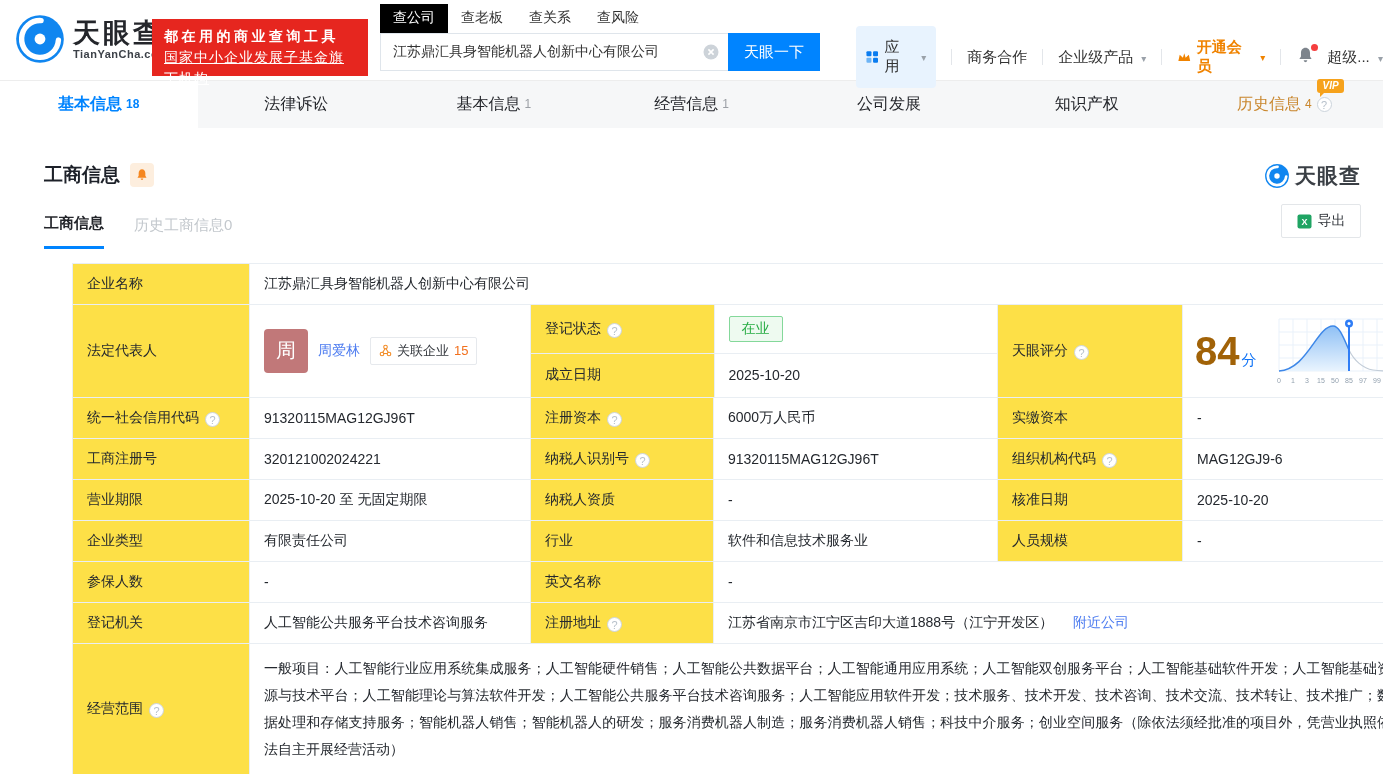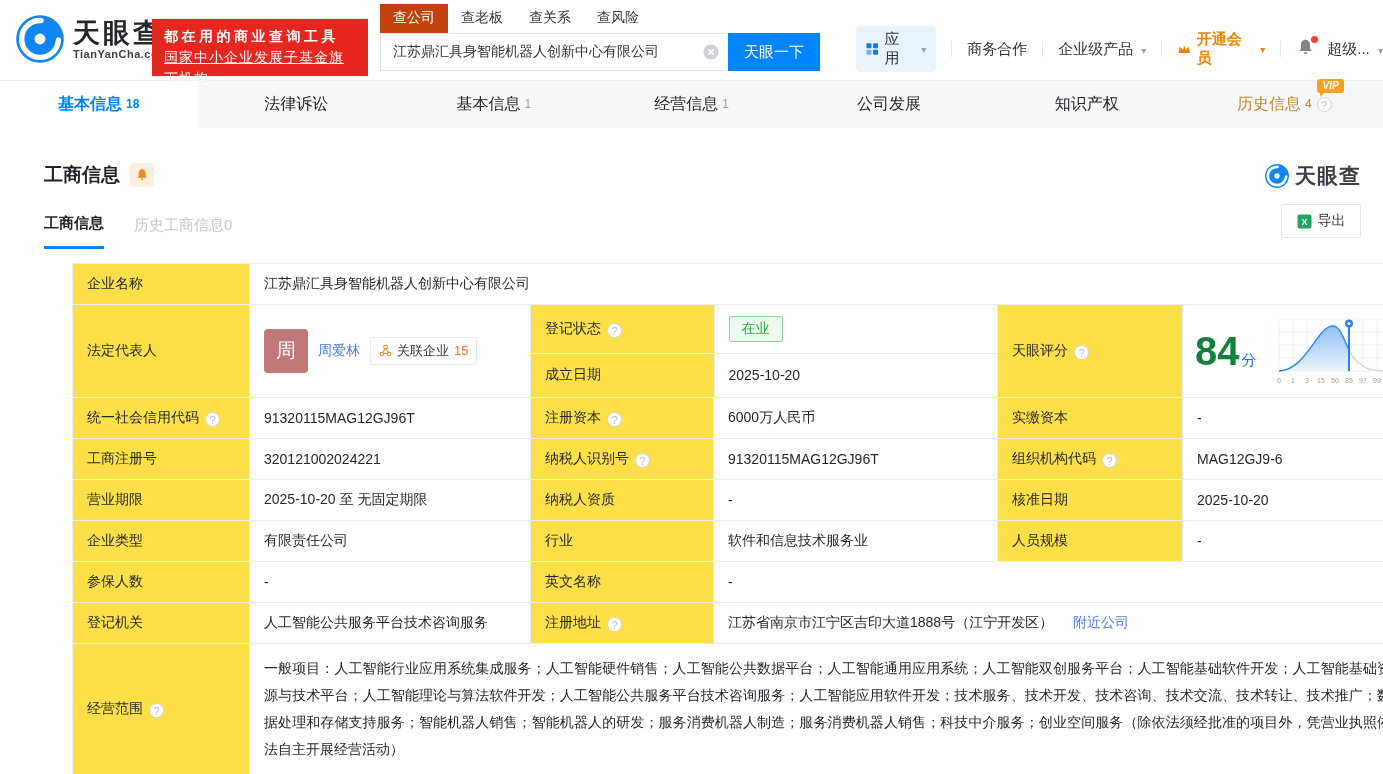--- a/index.html
+++ b/index.html
@@ -15,32 +15,32 @@
   .logo-brand { font-size:27px; font-weight:bold; color:#24262b; letter-spacing:3px; line-height:30px; }
   .logo-domain { font-size:11px; font-weight:bold; color:#3c4148; letter-spacing:.5px; }
   .banner { position:absolute; left:152px; top:12px; width:216px; height:57px; background:#e6261f;
     color:#fff; padding:7px 10px 0 12px;margin-top:7px; }
   .banner .l1 { font-size:14px; font-weight:bold; letter-spacing:3.5px; line-height:21px; }
   .banner .l2 { font-size:14px; letter-spacing:1px; line-height:21px;text-decoration:underline; }
 
   .search { position:absolute; left:380px; top:3px; width:440px; }
   .stabs { display:flex; align-items:flex-end; height:30px; }
   .stab { padding:5px 13px 6px; font-size:14px; color:#333; cursor:pointer; }
-  .stab.active { background:#c2410c; color:#fff; }
+  .stab.active { background:#000000; color:#fff; }
   .sbox { display:flex; height:38px; }
   .sinput-wrap { position:relative; flex:1; }
   .sinput { width:100%; height:38px; border:1px solid #dfe5eb; border-right:none; outline:none;
     padding:0 32px 0 12px; font-size:14px; color:#333; font-family:inherit; }
   .clear-ic { position:absolute; right:9px; top:11px; width:16px; height:16px; cursor:pointer; }
   .sbtn { width:92px; height:38px; background:#0084ff; color:#fff; border:none; font-size:15px;
     cursor:pointer; font-family:inherit; }
 
   .hnav { position:absolute; left:856px; top:26px; display:flex; align-items:center; font-size:15px; color:#333; }
   .apps-pill { display:flex; align-items:center; gap:6px; background:#e8f3fe; border-radius:4px;
-    padding:4px 10px; cursor:pointer; }
+    padding:12px 10px; cursor:pointer; }
   .caret { font-size:10px; color:#9aa1a9; margin-left:4px; }
   .hdiv { width:1px; height:16px; background:#e3e6ea; margin:0 15px; }
   .hitem { cursor:pointer; white-space:nowrap; }
   .vip-link { color:#f08300; font-weight:bold; display:flex; align-items:center; gap:5px; cursor:pointer; }
   .vip-link .caret { color:#f08300; }
   .bell-wrap { position:relative; cursor:pointer; margin-right:12px; }
   .bell-dot { position:absolute; top:-2px; right:-3px; width:7px; height:7px; border-radius:50%; background:#f53f3f; }
 
   
   .tabbar { display:flex; height:48px; background:#f6f7f8; border-top:1px solid #ededed; }
@@ -91,21 +91,21 @@
   .avatar { width:44px; height:44px; border-radius:4px; background:#c17879; color:#fff; font-size:20px;
     display:flex; align-items:center; justify-content:center; flex:none; cursor:pointer; }
   a.blk, .blk { color:#4d7cf0; text-decoration:none; cursor:pointer; }
   .rel-badge { display:inline-flex; align-items:center; gap:5px; border:1px solid #e6e9ed; border-radius:2px;
     background:#fff; padding:4px 8px; font-size:13px; color:#33373d; cursor:pointer; white-space:nowrap; }
   .rel-badge b { color:#f2701d; font-weight:normal; }
   .status-badge { display:inline-block; padding:3px 12px; background:#eefaf0; border:1px solid #84d89a;
     color:#29ad45; border-radius:2px; font-size:14px; }
   .score-cell { padding:4px 8px 4px 12px !important; }
   .score-wrap { display:flex; align-items:center; justify-content:space-between; }
-  .score-big { font-size:40px; font-weight:bold; color:#15803d; line-height:44px; }
+  .score-big { font-size:40px; font-weight:bold; color:#a16207; line-height:44px; }
   .score-unit { font-size:15px; color:#0e72f6; margin-left:2px; }
   .scope-val { line-height:27px; text-align:justify; }
   .addr-link { margin-left:16px; white-space:nowrap; }
 </style>
 </head>
 <body>
 
 <div class="page">
 
   <header class="header">

